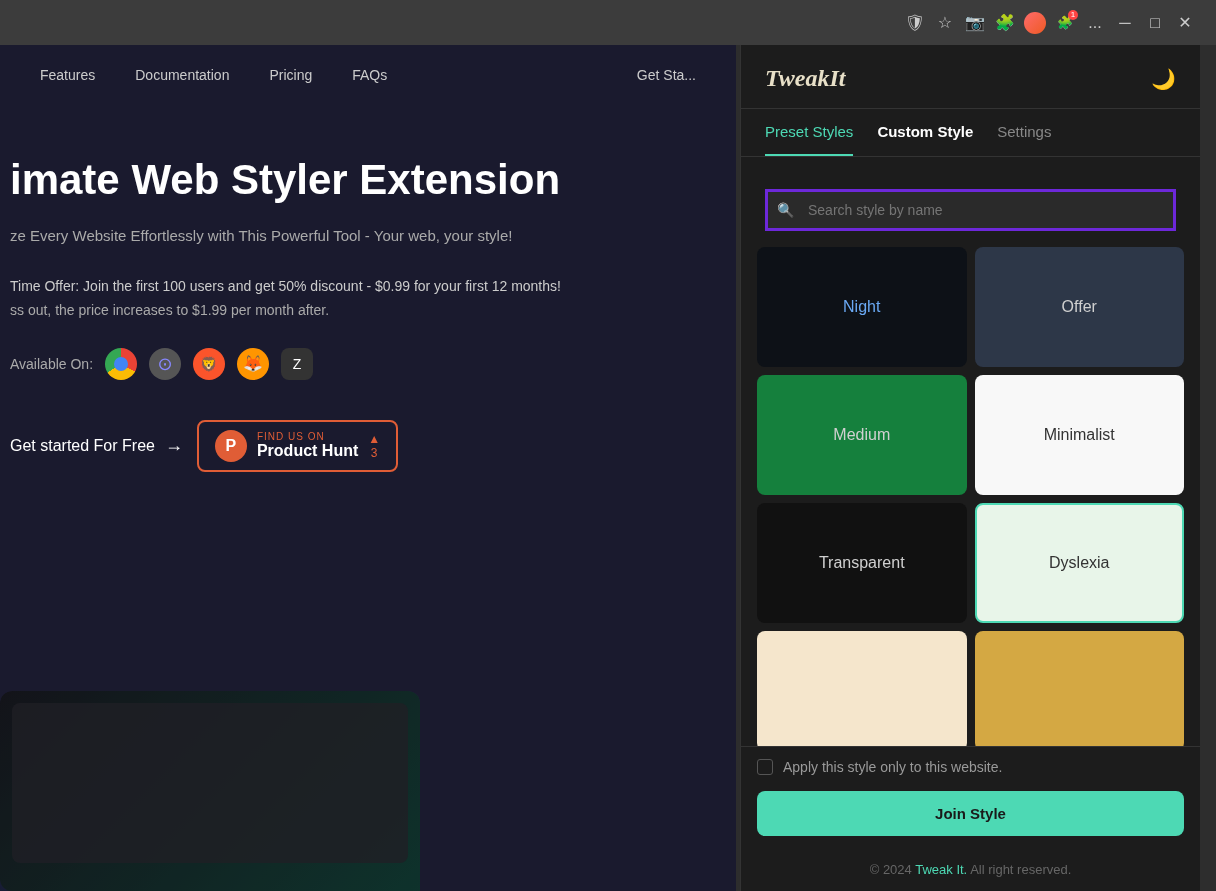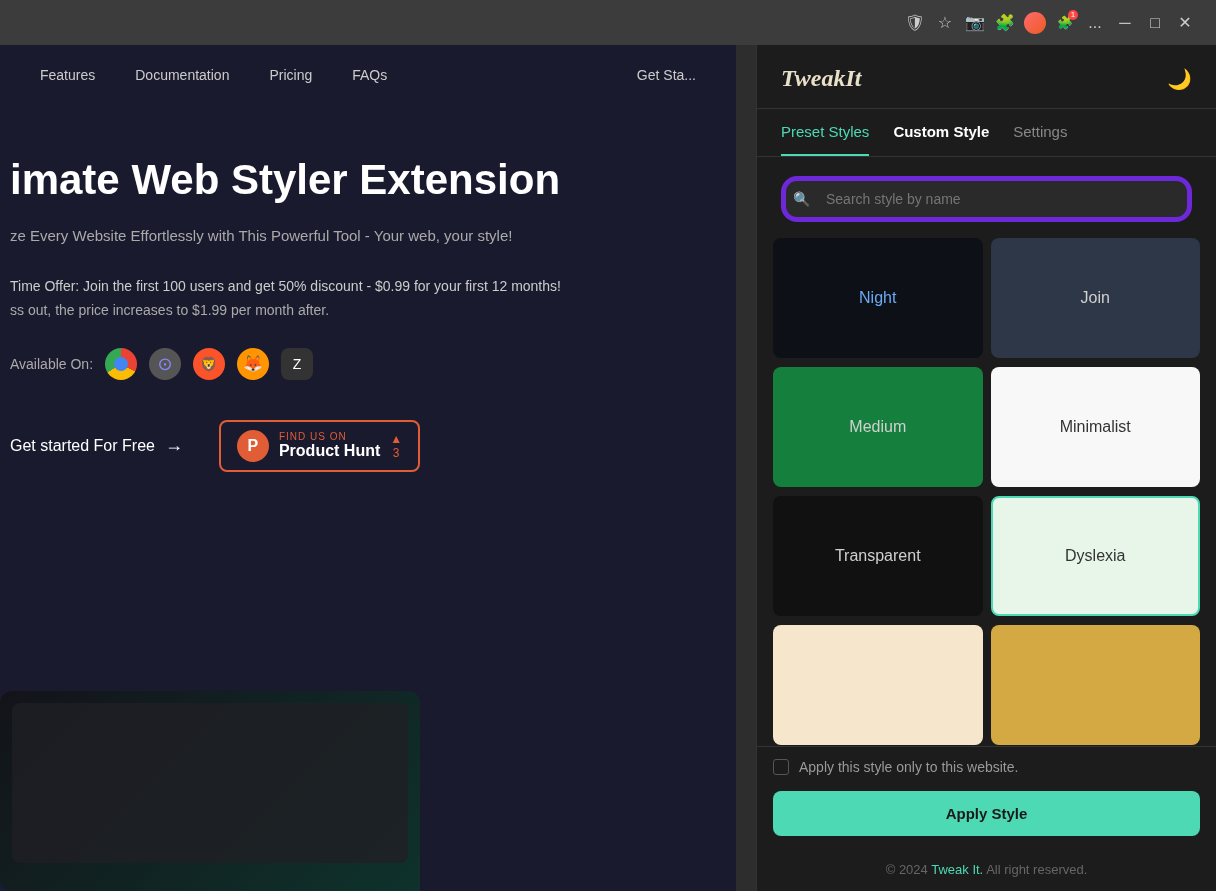--- a/index.html
+++ b/index.html
@@ -98,21 +98,21 @@
       border-radius: 50%;
       display: flex;
       align-items: center;
       justify-content: center;
       font-size: 18px;
     }
 
     .cta-row {
       display: flex;
       align-items: center;
-      gap: 36px;
+      gap: 14px;
       margin-bottom: 40px;
     }
     .get-started {
       display: flex;
       align-items: center;
       gap: 10px;
       color: #fff;
       font-size: 16px;
       cursor: pointer;
     }
@@ -172,21 +172,21 @@
       background: linear-gradient(135deg, #1a1a2e 0%, #16213e 50%, #0a3d2b 100%);
       border-radius: 12px 12px 0 0;
       overflow: hidden;
       opacity: 0.7;
     }
 
     
     .extension-panel {
       position: absolute;
       top: 45px;
-      right: 0;
+      right: 16px;
       width: 460px;
       height: 846px;
       background: #1c1c1c;
       border-left: 1px solid #333;
       display: flex;
       flex-direction: column;
     }
 
     .panel-header {
       display: flex;
@@ -205,21 +205,21 @@
     .moon-icon {
       font-size: 20px;
       color: #4dd9b4;
     }
 
     .panel-tabs {
       display: flex;
       gap: 24px;
       padding: 0 24px;
       border-bottom: 1px solid #333;
-      margin-bottom: 3px;
+      margin-bottom: 16px;
     }
     .panel-tab {
       padding: 14px 0;
       font-size: 15px;
       cursor: pointer;
       border-bottom: 2px solid transparent;
       color: #888;
     }
     .panel-tab.active-tab {
       color: #4dd9b4;
@@ -230,22 +230,22 @@
       font-weight: 600;
     }
 
     .search-bar {
       margin: 16px 24px;
       position: relative;
     }
     .search-input {
       width: 100%;
       background: #2a2a2a;
-      border: 5px solid #6d28d9;
-      border-radius: 16px;
+      border: 3px solid #6d28d9;
+      border-radius: 0;
       padding: 10px 16px 10px 40px;
       color: #888;
       font-size: 14px;
       outline: none;
     }
     .search-icon {
       position: absolute;
       left: 12px;
       top: 50%;
       transform: translateY(-50%);
@@ -511,21 +511,21 @@
     <span class="search-icon">🔍</span>
     <input class="search-input" type="text" placeholder="Search style by name" style="">
   </div>
 
   <div class="styles-grid">
 
     <div class="style-card card-night">
       <span>Night</span>
     </div>
     <div class="style-card card-dusk">
-      <span>Join</span>
+      <span>Offer</span>
     </div>
     <div class="style-card card-medium">
       <span>Medium</span>
     </div>
     <div class="style-card card-minimalist">
       <span>Minimalist</span>
     </div>
     <div class="style-card card-transparent">
       <span>Transparent</span>
     </div>
@@ -539,21 +539,21 @@
       <span></span>
     </div>
   </div>
 
   <div class="panel-bottom">
     <div class="checkbox-row">
       <div class="checkbox"></div>
       <span class="checkbox-label">Apply this style only to this website.</span>
     </div>
     <div class="btn-row">
-      <button class="btn-apply">Apply Style</button>
+      <button class="btn-apply">Join Style</button>
     </div>
   </div>
 
   <div class="panel-footer">
     <span>© 2024 </span><a class="footer-link" href="#">Tweak It.</a><span> All right reserved.</span>
   </div>
 
 </div>
 
 </body></html>

